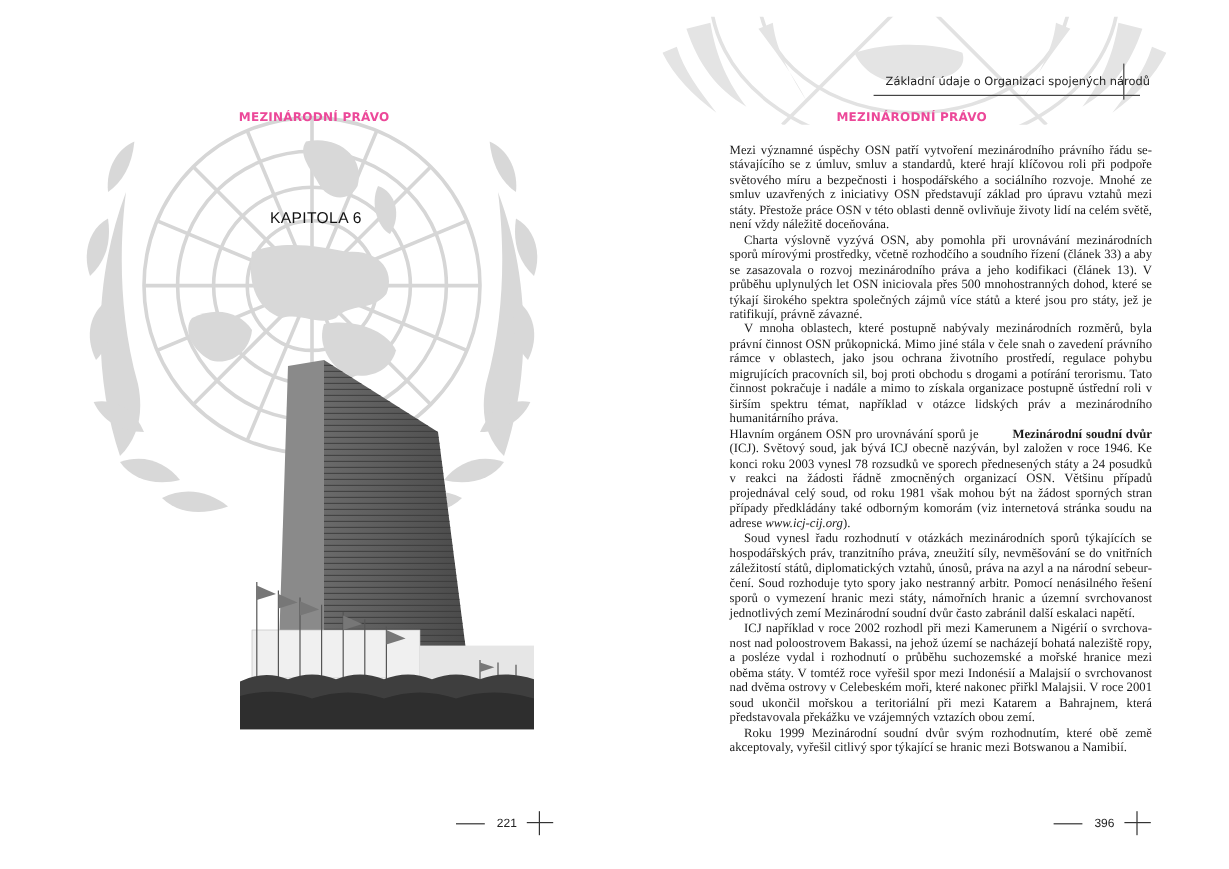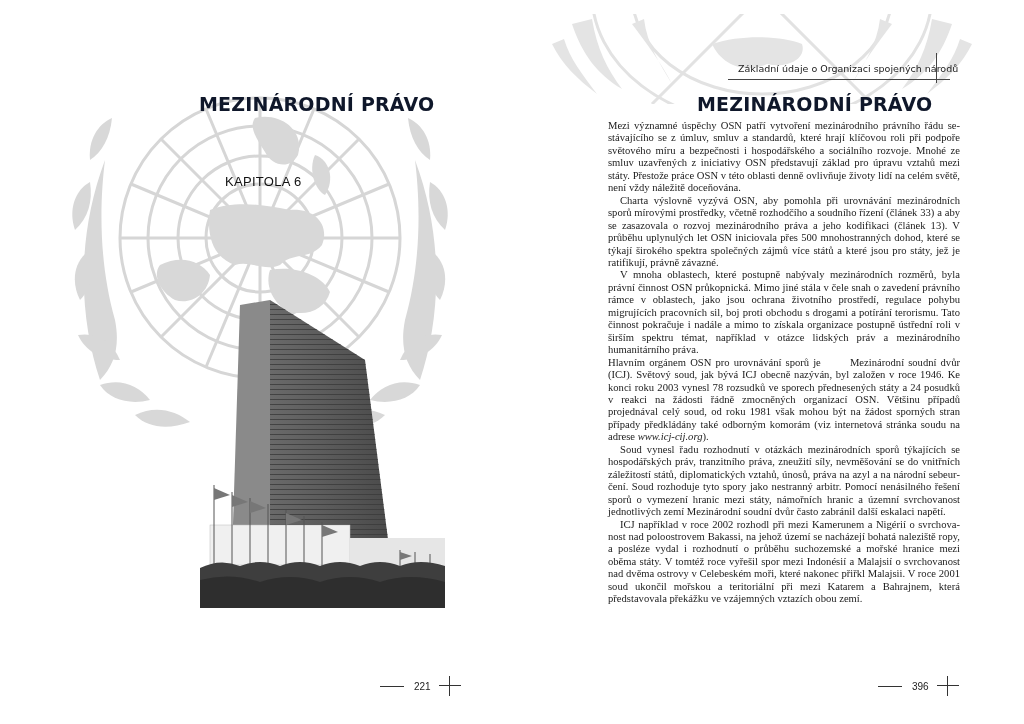--- a/index.html
+++ b/index.html
@@ -9,21 +9,21 @@
   .page { position:absolute; top:0; height:724px; width:512px; background:#fff; overflow:hidden; }
   .page-left { left:0; }
   .page-right { left:512px; }
 
   
   .emblem { position:absolute; }
   .emblem svg { display:block; }
 
   .chapter-heading {
     position:absolute; font-family:"DejaVu Sans", sans-serif; font-weight:bold;
-    font-size:19px; letter-spacing:0.2px; color:#0f172a;
+    font-size:10px; letter-spacing:0.2px; color:#ec4899;
   }
   .left-heading { left:199px; top:93px; }
   .chapter-number {
     position:absolute; left:225px; top:174px; font-family:"Liberation Sans", sans-serif;
     font-size:13px; color:#111; letter-spacing:0.3px;
   }
 
   .photo { position:absolute; left:200px; top:300px; width:245px; height:308px; }
 
   .folio { position:absolute; top:676px; font-family:Liberation Sans, sans-serif; font-size:10px; color:#222; display:flex; align-items:center; }
@@ -46,21 +46,21 @@
   .body-text {
     position:absolute; left:96px; top:120px; width:352px;
     font-size:10.6px; line-height:12.45px; text-align:justify; color:#1a1a1a;
     hyphens:manual;
   }
   .body-text p { text-indent:12px; }
   .body-text p.first { text-indent:0; }
   .body-text h3 {
     font-size:10.6px; font-weight:bold; text-align:center; margin-top:12px; margin-bottom:0; letter-spacing:0.2px;
   }
-  .body-text b { font-weight:normal;padding-left:25px; }
+  .body-text b { font-weight:bold;padding-left:25px; }
   .body-text i { font-style:italic; }
 </style>
 </head>
 <body>
 
 <div class="page page-left">
   <div class="emblem" style="left:60px; top:60px;">
     <svg width="400" height="380" viewBox="0 0 400 380">
       <g fill="none" stroke="#d6d6d6" stroke-width="3">
         <circle cx="200" cy="178" r="140"></circle>
@@ -189,20 +189,21 @@
 
   <div class="chapter-heading right-heading">MEZINÁRODNÍ PRÁVO</div>
 
   <div class="body-text">
     <p class="first">Mezi významné úspěchy OSN patří vytvoření mezinárodního právního řádu se­stávajícího se z úmluv, smluv a standardů, které hrají klíčovou roli při podpoře světového míru a bezpečnosti i hospodářského a sociálního rozvoje. Mnohé ze smluv uzavřených z iniciativy OSN představují základ pro úpravu vztahů mezi státy. Přestože práce OSN v této oblasti denně ovlivňuje životy lidí na celém světě, není vždy náležitě doceňována.</p>
     <p>Charta výslovně vyzývá OSN, aby pomohla při urovnávání mezinárodních sporů mírovými prostředky, včetně rozhodčího a soudního řízení (článek 33) a aby se zasazovala o rozvoj mezinárodního práva a jeho kodifikaci (článek 13). V průběhu uplynulých let OSN iniciovala přes 500 mnohostranných dohod, které se týkají širokého spektra společných zájmů více států a které jsou pro státy, jež je ratifikují, právně závazné.</p>
     <p>V mnoha oblastech, které postupně nabývaly mezinárodních rozměrů, byla právní činnost OSN průkopnická. Mimo jiné stála v čele snah o zavedení právního rámce v oblastech, jako jsou ochrana životního prostředí, regulace pohybu migrují­cích pracovních sil, boj proti obchodu s drogami a potírání terorismu. Tato činnost pokračuje i nadále a mimo to získala organizace postupně ústřední roli v širším spektru témat, například v otázce lidských práv a mezinárodního humanitárního práva.</p>
     <p class="first"><span>Hlavním orgánem OSN pro urovnávání sporů je </span><b>Mezinárodní soudní dvůr</b><span> (ICJ). Světový soud, jak bývá ICJ obecně nazýván, byl založen v roce 1946. Ke konci roku 2003 vynesl 78 rozsudků ve sporech přednesených státy a 24 posudků v reakci na žádosti řádně zmocněných organizací OSN. Většinu případů projednával celý soud, od roku 1981 však mohou být na žádost sporných stran případy předkládány také odborným komorám (viz internetová stránka soudu na adrese </span><i>www.icj-cij.org</i><span>).</span></p>
     <p>Soud vynesl řadu rozhodnutí v otázkách mezinárodních sporů týkajících se hospodářských práv, tranzitního práva, zneužití síly, nevměšování se do vnitřních záležitostí států, diplomatických vztahů, únosů, práva na azyl a na národní sebeur­čení. Soud rozhoduje tyto spory jako nestranný arbitr. Pomocí nenásilného řešení sporů o vymezení hranic mezi státy, námořních hranic a územní svrchovanost jednotlivých zemí Mezinárodní soudní dvůr často zabránil další eskalaci napětí.</p>
     <p>ICJ například v roce 2002 rozhodl při mezi Kamerunem a Nigérií o svrchova­nost nad poloostrovem Bakassi, na jehož území se nacházejí bohatá naleziště ropy, a posléze vydal i rozhodnutí o průběhu suchozemské a mořské hranice mezi oběma státy. V tomtéž roce vyřešil spor mezi Indonésií a Malajsií o svrchovanost nad dvě­ma ostrovy v Celebeském moři, které nakonec přiřkl Malajsii. V roce 2001 soud ukončil mořskou a teritoriální při mezi Katarem a Bahrajnem, která představovala překážku ve vzájemných vztazích obou zemí.</p>
+    <p>Roku 1999 Mezinárodní soudní dvůr svým rozhodnutím, které obě země akceptovaly, vyřešil citlivý spor týkající se hranic mezi Botswanou a Namibií.</p>
   </div>
 
   <div class="folio folio-right">
     <span class="dash"></span>
     <span>396</span>
     <span class="cross"></span>
   </div>
 </div>
 
 </body></html>

